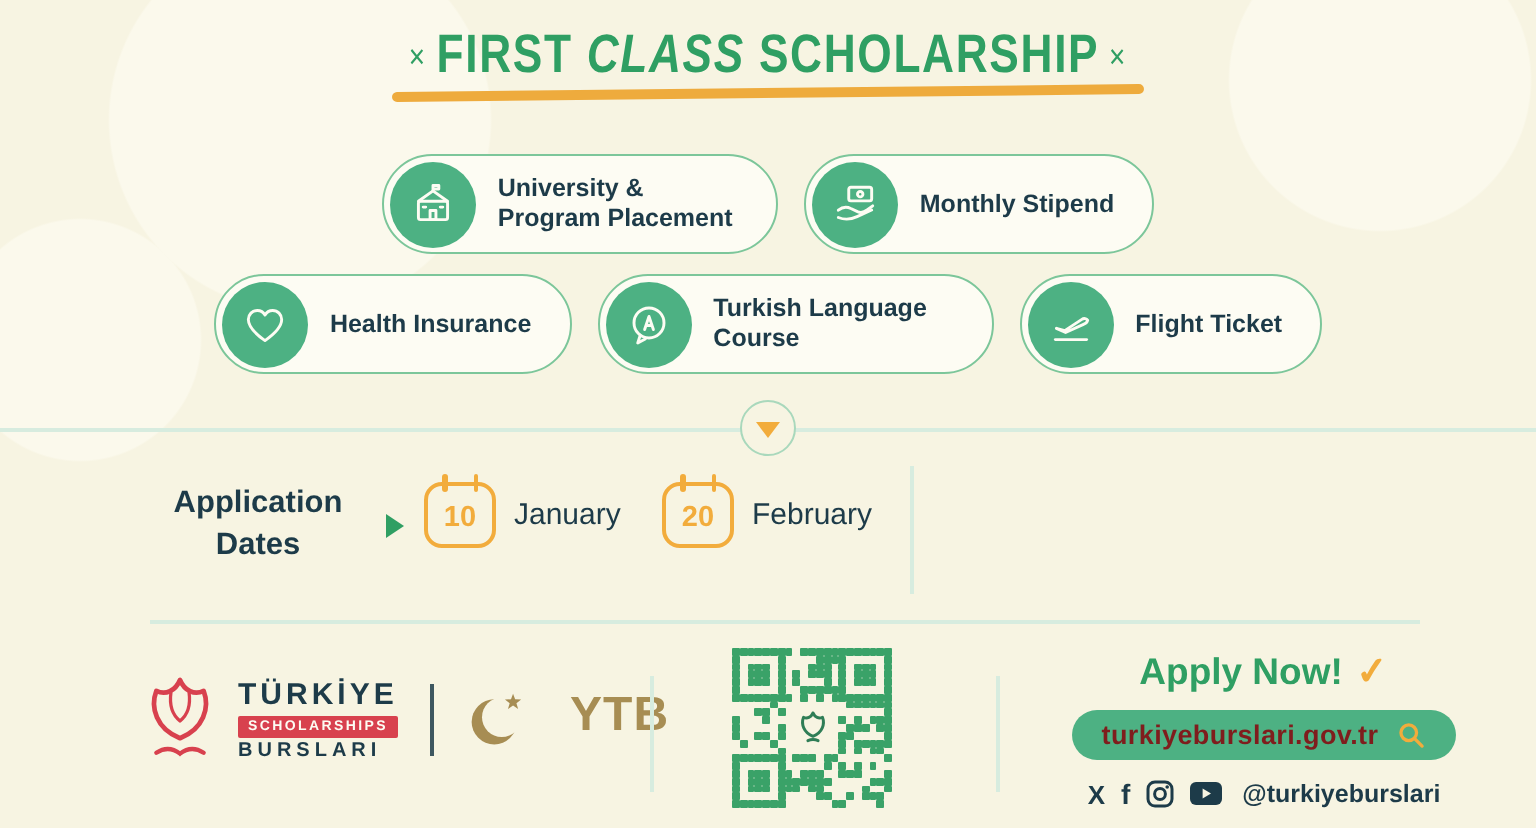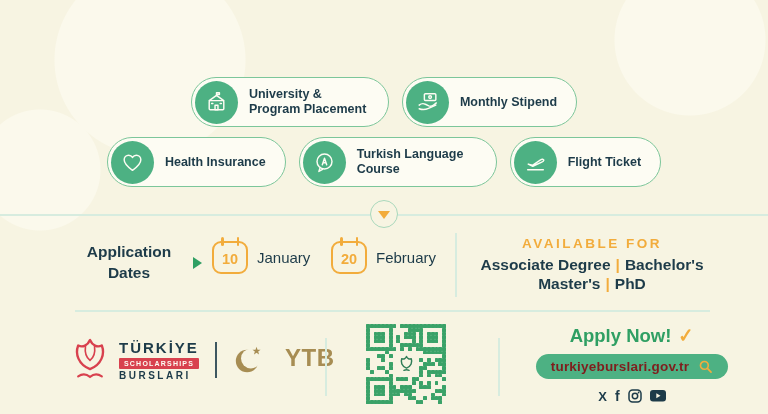--- a/index.html
+++ b/index.html
@@ -110,20 +110,24 @@
   .social .x{ font-size:13px; }
   .social .f{ font-size:14px; }
   .social svg{ cursor:pointer; display:block; }
   .handle{ font-size:12.5px; font-weight:700; color:#1d3b49; margin-left:2px; }
 </style>
 </head>
 <body>
 
 <div class="page">
 
+  <div class="hdr">
+    <h1><span class="mark">×</span><span>FIRST</span>&nbsp;<span class="it">CLASS</span>&nbsp;<span>SCHOLARSHIP</span><span class="mark">×</span></h1>
+    <div class="underline"></div>
+  </div>
 
   <div class="row row1">
     <div class="pill">
       <span class="circ">
         <svg width="25" height="25" viewBox="0 0 24 24">
           <path d="M12 5.2V2.6h2.8v1.7H12"></path>
             <path d="M5 10.2l7-5 7 5"></path>
           <rect x="5" y="10.2" width="14" height="8.8" rx="1"></rect>
           <rect x="10.6" y="14.6" width="2.8" height="4.4"></rect>
           <path d="M7.3 13h1.2M15.5 13h1.2"></path>
@@ -194,29 +198,20 @@
     </div>
     <div class="date date2">
       <div class="cal">
         <span class="day">20</span>
       </div>
       <span class="month">February</span>
     </div>
 
     <div class="vdiv vdiv-app"></div>
 
-    <div class="avail">
-      <div class="head">AVAILABLE FOR</div>
-      <div class="line">
-        <span>Associate Degree</span><span class="sep">|</span><span>Bachelor's</span>
-      </div>
-      <div class="line" style="margin-top:1px">
-        <span>Master's</span><span class="sep">|</span><span>PhD</span>
-      </div>
-    </div>
   </div>
 
   <div class="foot-line"></div>
   <div class="footer">
 
     <div class="brand">
       <svg width="40" height="48" viewBox="0 0 44 52">
         <path d="M22 4c-2.5 6-8 8.5-13 6C5.5 19 9 31 22 36c13-5 16.5-17 13-26-5 2.5-10.5 0-13-6z" fill="none" stroke="#d8414e" stroke-width="2.6" stroke-linejoin="round"></path>
         <path d="M17 11c-.8 6 .6 12 5 15.5M27 11c.8 6-.6 12-5 15.5" fill="none" stroke="#d8414e" stroke-width="1.8" stroke-linecap="round"></path>
         <path d="M9 44c4.5-3 8.5-3 13 .5 4.5-3.5 8.5-3.5 13-.5" fill="none" stroke="#d8414e" stroke-width="2.4" stroke-linecap="round"></path>
@@ -480,17 +475,18 @@
         <span class="glyph f">f</span>
         <svg width="14" height="14" viewBox="0 0 14 14">
           <rect x="1" y="1" width="12" height="12" rx="3.5" fill="none" stroke="#1d3b49" stroke-width="1.5"></rect>
           <circle cx="7" cy="7" r="2.7" fill="none" stroke="#1d3b49" stroke-width="1.5"></circle>
           <circle cx="10.6" cy="3.5" r="0.9" fill="#1d3b49"></circle>
         </svg>
         <svg width="16" height="12" viewBox="0 0 16 12">
           <rect x="0" y="0" width="16" height="11.5" rx="3" fill="#1d3b49"></rect>
           <path d="M6.3 3.3v5l4.2-2.5z" fill="#f7f4e2"></path>
         </svg>
+        <span class="handle">@turkiyeburslari</span>
       </div>
     </div>
 
   </div>
 </div>
 
 </body></html>

